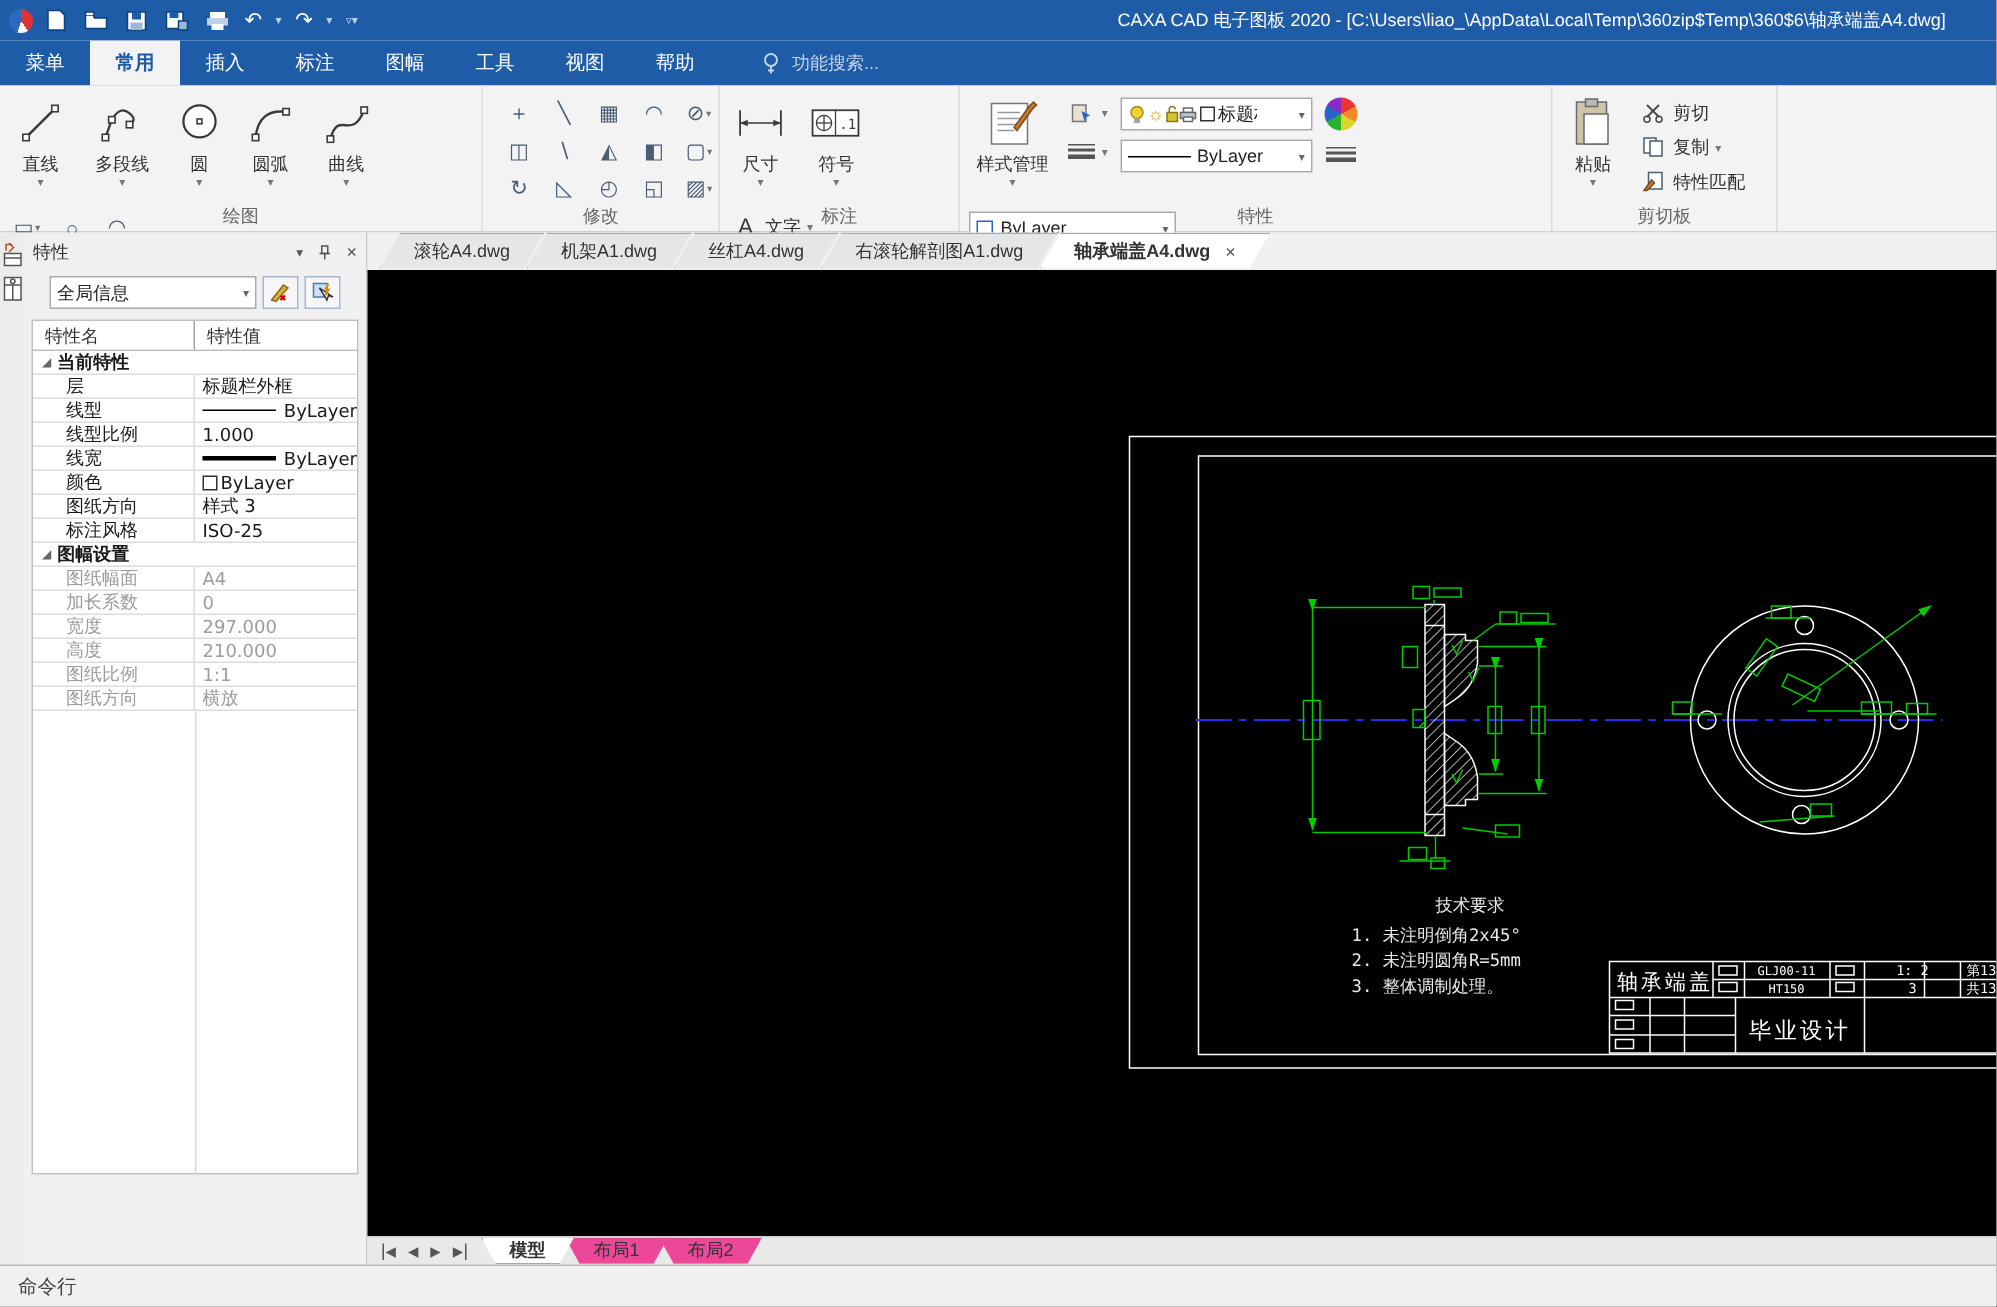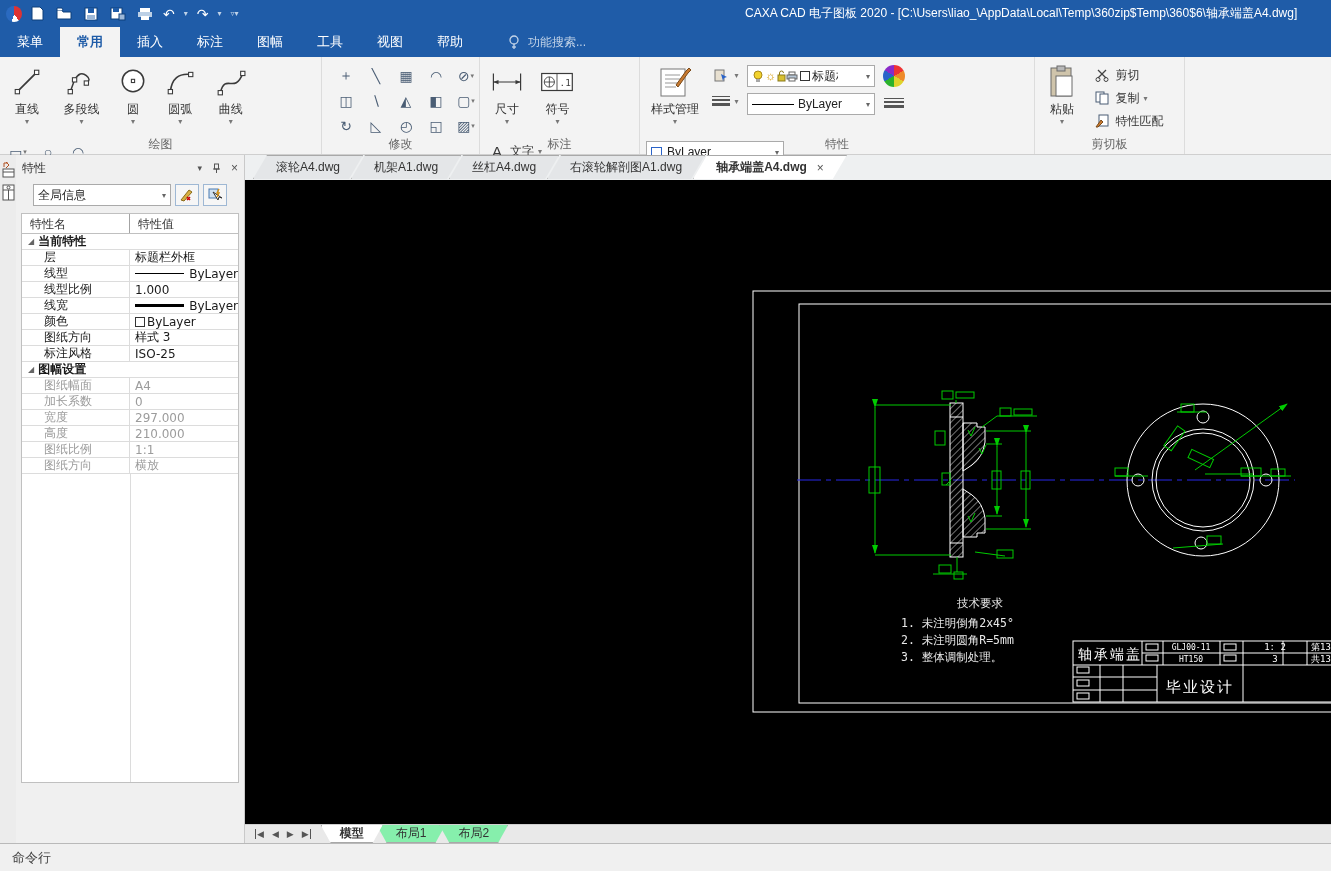--- a/index.html
+++ b/index.html
@@ -92,21 +92,21 @@
   .doc-tabs { height:25px; background:#eef0f1; display:flex; align-items:flex-start; padding-left:8px; }
   .dtab { position:relative; height:24px; display:flex; align-items:center; padding:0 22px;
     font-size:12px; color:#333; background:#e4e6e8; border:1px solid #a8a8a8; border-bottom:none;
     clip-path:polygon(14px 0, 100% 0, calc(100% - 14px) 100%, 0 100%); margin-right:-12px; cursor:default; }
   .dtab.active { background:#fff; font-weight:bold; z-index:5; }
   .dtab .close-x { margin-left:10px; color:#555; font-weight:normal; font-size:12px; }
   .canvas-wrap { width:1086px; height:644px; background:#000; position:relative; }
   .model-tabs { height:19px; background:#e9e9e9; display:flex; align-items:stretch; padding-left:6px;
     font-size:12px; color:#333; border-top:1px solid #cfcfcf; }
   .nav-arrows { display:flex; align-items:center; gap:8px; color:#555; font-size:9px; padding:0 10px 0 4px; }
-  .ltab { position:relative; display:flex; align-items:center; padding:0 18px; background:#86efac;
+  .ltab { position:relative; display:flex; align-items:center; padding:0 18px; background:#ec4899;
     border:1px solid #a8a8a8; border-top:none; clip-path:polygon(0 0, 100% 0, calc(100% - 10px) 100%, 10px 100%);
     margin-right:-6px; cursor:default; }
   .ltab.active { background:#fff; font-weight:bold; z-index:4; }
 
   .command-bar { position:absolute; left:0; top:843px; width:1331px; height:28px; background:#f0f0f0;
     border-top:1px solid #b9b9b9; display:flex; align-items:center; padding-left:12px;
     color:#444; font-size:13px; }
 
   svg text { font-family:"DejaVu Sans Mono","DejaVu Sans",monospace; }
 </style>

